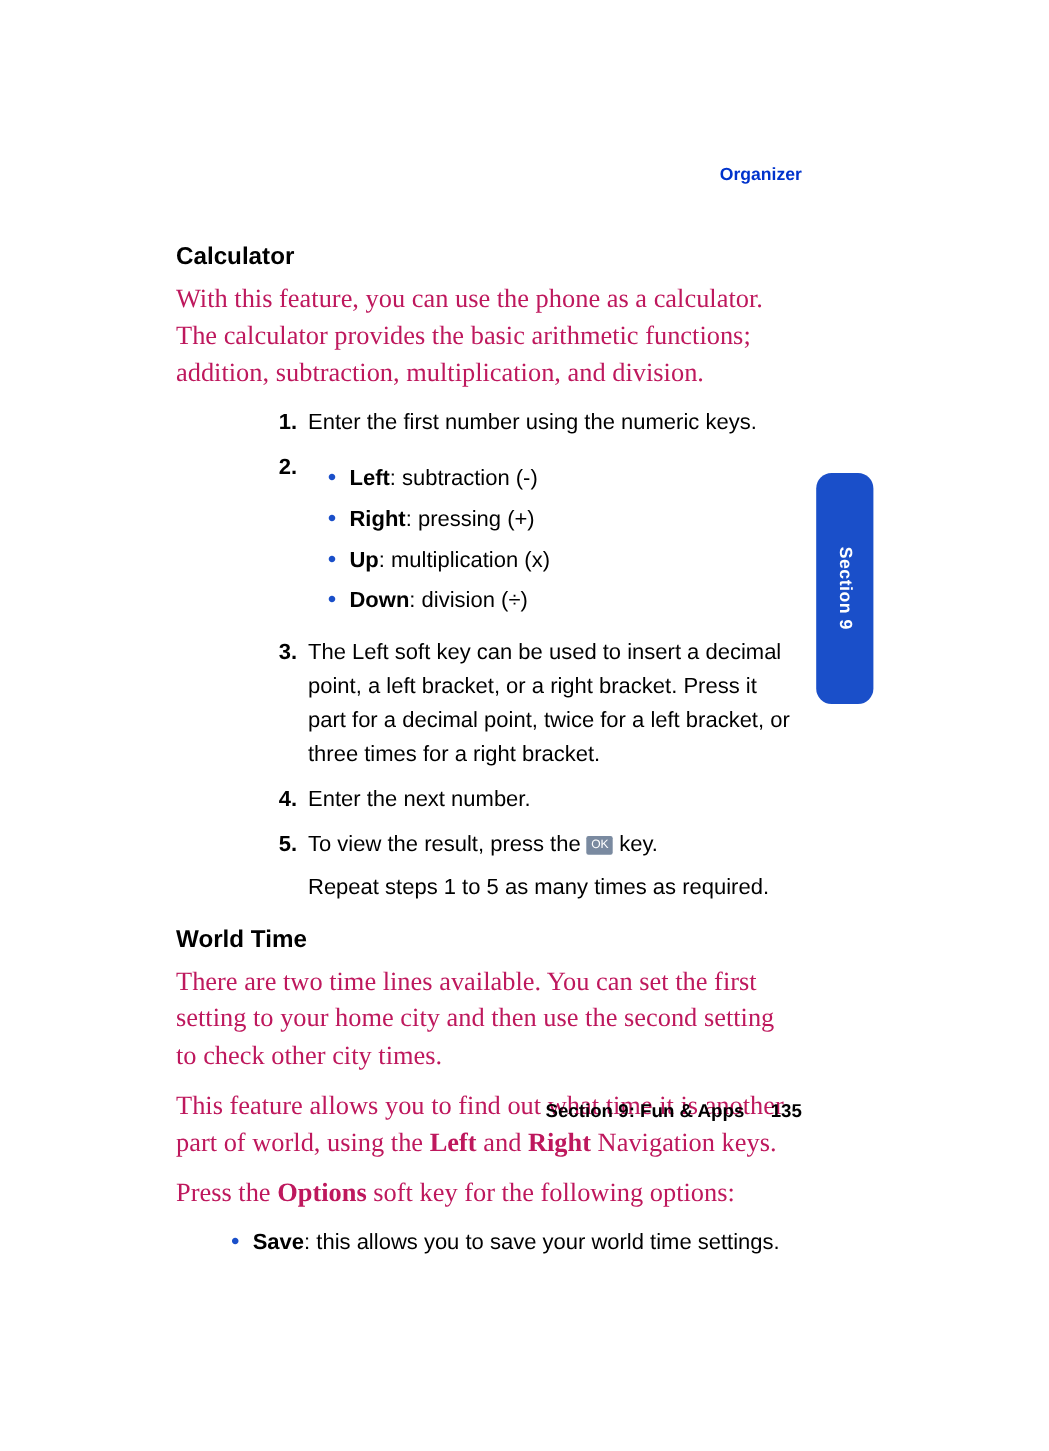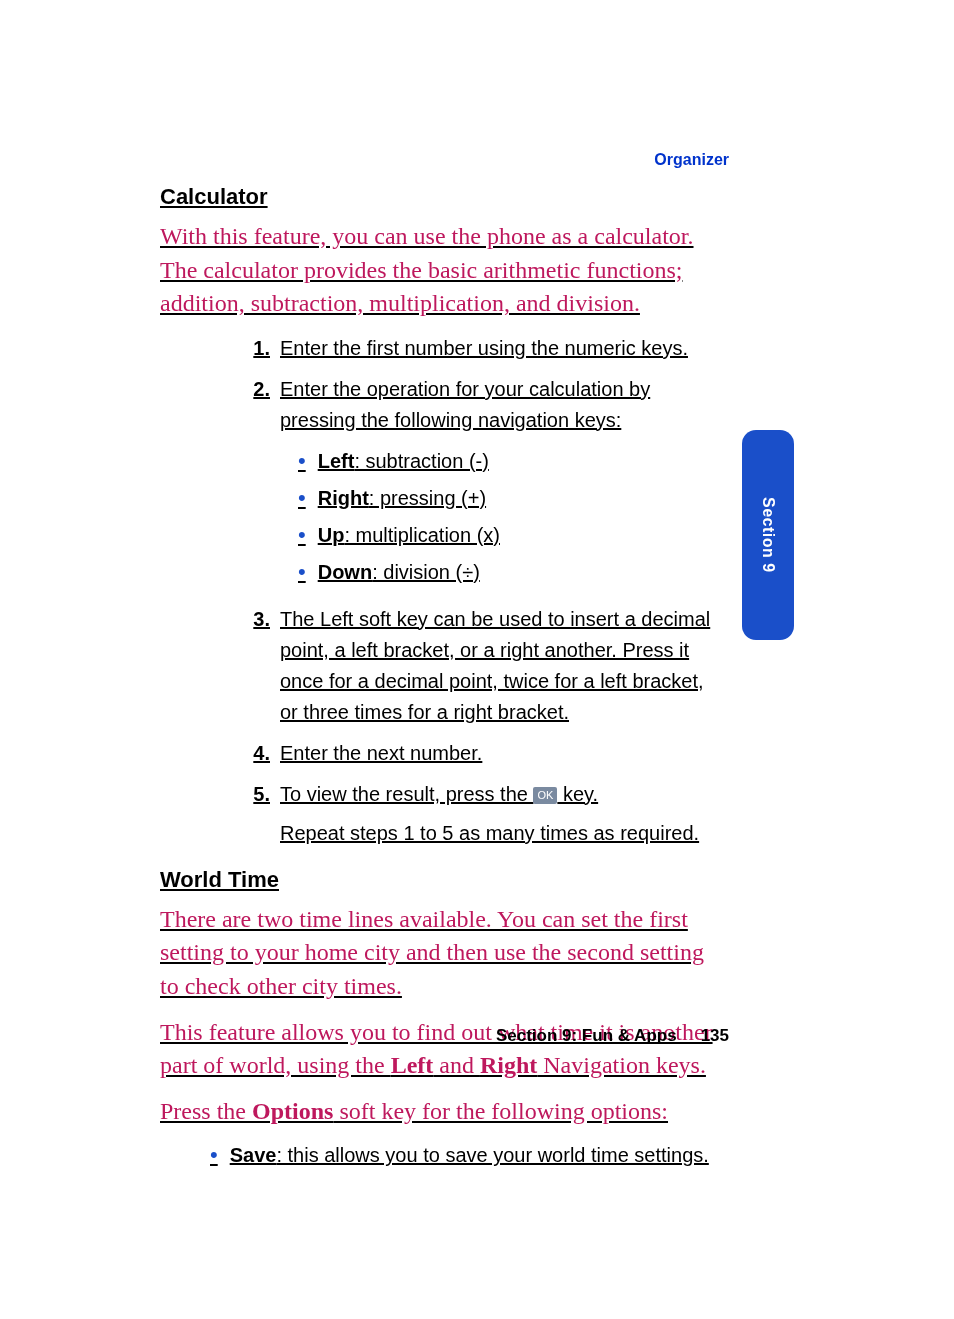--- a/index.html
+++ b/index.html
@@ -43,22 +43,21 @@
       color: #fff;
       font-family: Arial, Helvetica, sans-serif;
       font-weight: bold;
       font-size: 16px;
       writing-mode: vertical-rl;
       text-orientation: mixed;
       letter-spacing: 0.5px;
     }
     .content {
       width: 560px;
-      margin-top: 24px;
-      text-decoration: underline;
+      margin-top: 60px;
     }
     h2 {
       font-family: Arial, Helvetica, sans-serif;
       font-weight: bold;
       font-size: 22px;
       color: #000;
       margin-bottom: 10px;
     }
     .body-text {
       font-family: 'Book Antiqua', Palatino, Georgia, serif;
@@ -157,21 +156,20 @@
 
     <div class="ol-list">
       <div class="ol-item">
         <span class="ol-num">1.</span>
         <span class="ol-content">Enter the first number using the numeric keys.</span>
       </div>
 
       <div class="ol-item">
         <span class="ol-num">2.</span>
         <div class="ol-content">
-          <span>Enter the operation for your calculation by pressing the following navigation keys:</span>
           <div class="sub-list">
             <div class="sub-item">
               <span class="bullet">•</span>
               <span><span class="bold-sans">Left</span><span>: subtraction (-)</span></span>
             </div>
             <div class="sub-item">
               <span class="bullet">•</span>
               <span><span class="bold-sans">Right</span><span>: pressing (+)</span></span>
             </div>
             <div class="sub-item">
@@ -181,21 +179,21 @@
             <div class="sub-item">
               <span class="bullet">•</span>
               <span><span class="bold-sans">Down</span><span>: division (÷)</span></span>
             </div>
           </div>
         </div>
       </div>
 
       <div class="ol-item">
         <span class="ol-num">3.</span>
-        <span class="ol-content">The Left soft key can be used to insert a decimal point, a left bracket, or a right another. Press it once for a decimal point, twice for a left bracket, or three times for a right bracket.</span>
+        <span class="ol-content">The Left soft key can be used to insert a decimal point, a left bracket, or a right bracket. Press it part for a decimal point, twice for a left bracket, or three times for a right bracket.</span>
       </div>
 
       <div class="ol-item">
         <span class="ol-num">4.</span>
         <span class="ol-content">Enter the next number.</span>
       </div>
 
       <div class="ol-item">
         <span class="ol-num">5.</span>
         <div class="ol-content">

